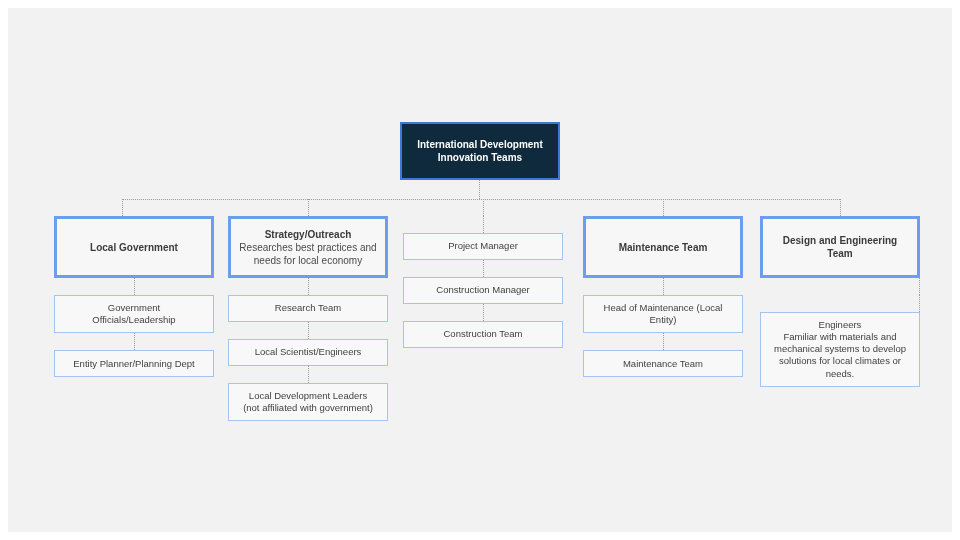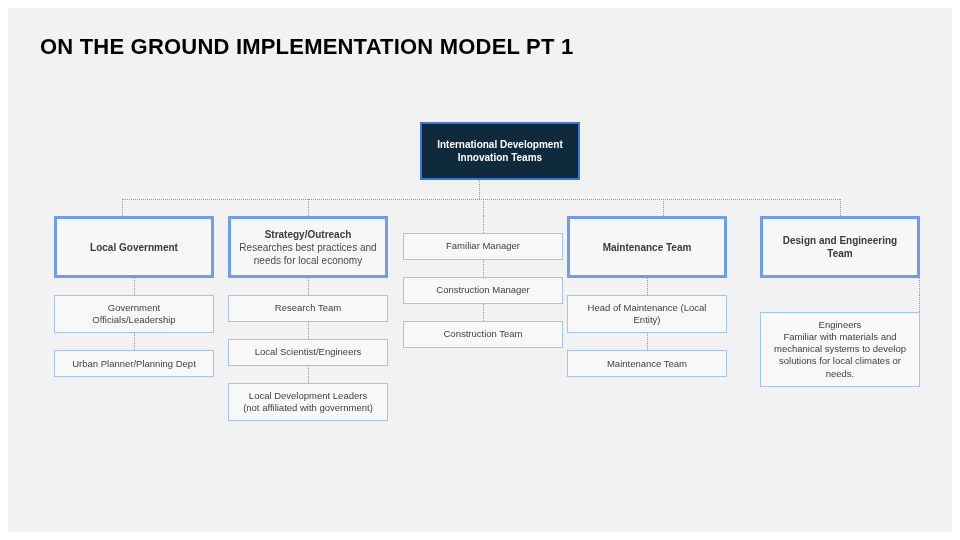--- a/index.html
+++ b/index.html
@@ -23,21 +23,21 @@
     font-size: 22px;
     font-weight: bold;
     color: #000000;
     letter-spacing: 0.2px;
     white-space: nowrap;
   }
   .diagram { position: absolute; inset: 0; }
 
   .root-box {
     position: absolute;
-    left: 412px; top: 114px;
+    left: 392px; top: 114px;
     width: 160px; height: 58px;
     box-sizing: border-box;
     background: #0e2a3c;
     border: 2px solid #3c78d8;
     color: #ffffff;
     font-size: 10px;
     font-weight: bold;
     line-height: 1.3;
     display: flex;
     align-items: center;
@@ -61,21 +61,21 @@
     position: absolute;
     top: 208px;
     width: 160px;
     display: flex;
     flex-direction: column;
     align-items: center;
   }
   .col-1 { left: 46px; }
   .col-2 { left: 220px; }
   .col-3 { left: 395px; }
-  .col-4 { left: 559px; justify-content: flex-end; }
+  .col-4 { left: 575px; justify-content: flex-end; }
   .col-5 { left: 752px; align-items: flex-end; }
 
   .head-box {
     width: 100%;
     min-height: 62px;
     box-sizing: border-box;
     background: #f7f7f7;
     border: 3px solid #6d9eeb;
     display: flex;
     flex-direction: column;
@@ -119,21 +119,20 @@
     display: flex;
     align-items: center;
     justify-content: center;
     min-height: 27px;
   }
 </style>
 </head>
 <body>
 
 <div class="slide">
-  <div class="slide-title">ON THE GROUND IMPLEMENTATION MODEL PT 1</div>
 
   <div class="diagram">
     <div class="root-box">International Development
 Innovation Teams</div>
 
     <div class="conn-v trunk-v"></div>
     <div class="conn-h trunk-h"></div>
     <div class="conn-v stub-1"></div>
     <div class="conn-v stub-2"></div>
     <div class="conn-v stub-3"></div>
@@ -141,41 +140,41 @@
     <div class="conn-v stub-5"></div>
 
     <div class="column col-1">
       <div class="head-box">
           <div class="head-title">Local Government</div>
         </div>
       <div class="vconn"></div>
       <div class="child-box">Government
 Officials/Leadership</div>
       <div class="vconn"></div>
-      <div class="child-box">Urban Planner/Planning Dept</div>
+      <div class="child-box">Entity Planner/Planning Dept</div>
     </div>
 
     <div class="column col-2">
       <div class="head-box">
           <div class="head-title">Strategy/Outreach</div>
           <div class="head-subtitle">Researches best practices and
 needs for local economy</div>
         </div>
       <div class="vconn"></div>
       <div class="child-box">Research Team</div>
       <div class="vconn"></div>
       <div class="child-box">Local Scientist/Engineers</div>
       <div class="vconn"></div>
       <div class="child-box">Local Development Leaders
 (not affiliated with government)</div>
     </div>
 
     <div class="column col-3">
       <div class="vconn"></div>
-      <div class="child-box">Familiar Manager</div>
+      <div class="child-box">Project Manager</div>
       <div class="vconn"></div>
       <div class="child-box">Construction Manager</div>
       <div class="vconn"></div>
       <div class="child-box">Construction Team</div>
     </div>
 
     <div class="column col-4">
       <div class="head-box">
           <div class="head-title">Maintenance Team</div>
         </div>

